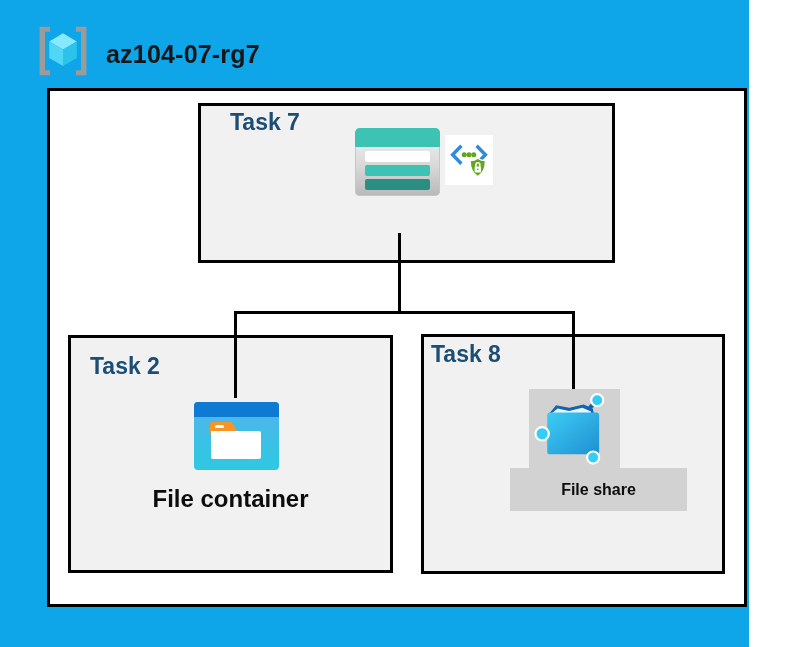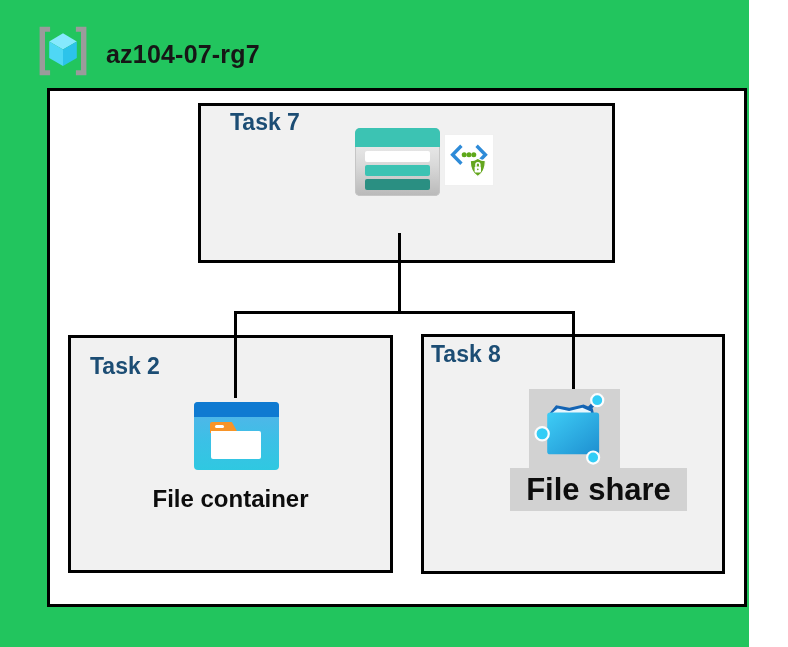--- a/index.html
+++ b/index.html
@@ -1,17 +1,17 @@
 <!DOCTYPE html>
 <html><head>
 <meta charset="utf-8">
 <style>
   html,body{margin:0;padding:0;background:#fff;}
   #stage{
-    position:relative;width:749px;height:647px;background:#22c55e;
+    position:relative;width:749px;height:647px;background:#0ea5e9;
     font-family:"Liberation Sans",sans-serif;overflow:hidden;
   }
   .abs{position:absolute;}
   
   #rg-title{
     left:106px;top:40px;font-size:25px;font-weight:700;color:#161616;
     letter-spacing:0.2px;
   }
   
   #outer-box{
@@ -82,21 +82,21 @@
   #blob-icon .folder{
     position:absolute;left:17px;top:29px;width:50px;height:28px;background:#ffffff;
     border-radius:0 2px 2px 2px;
   }
   
   #fs-highlight{left:529px;top:389px;width:91px;height:79px;background:#d2d2d2;z-index:2;}
   #fs-band{
     left:510px;top:468px;width:177px;height:43px;background:#d2d2d2;z-index:2;
     display:flex;align-items:center;justify-content:center;
   }
-  #fs-label{font-size:31px;font-weight:700;color:#0d0d0d;}
+  #fs-label{font-size:16px;font-weight:700;color:#0d0d0d;}
   #fs-icon{left:531px;top:391px;width:78px;height:76px;z-index:4;}
   #rg-icon{left:36px;top:22px;width:54px;height:58px;}
 </style>
 </head>
 <body>
 
 <div id="stage">
 
   <svg id="rg-icon" class="abs" viewBox="0 0 18 18" aria-hidden="true">
     <path d="M1.2 0.9 h3.5 v1.7 H3 v12.8 h1.7 v1.7 H1.2 Z" fill="#9b9b9b"></path>

